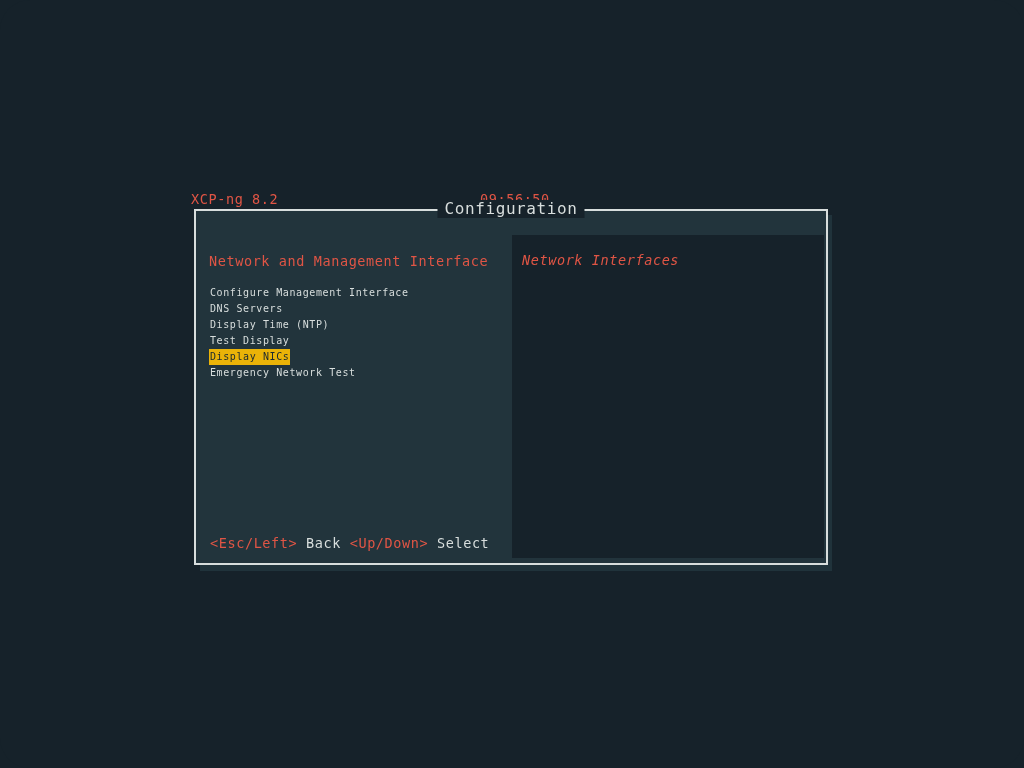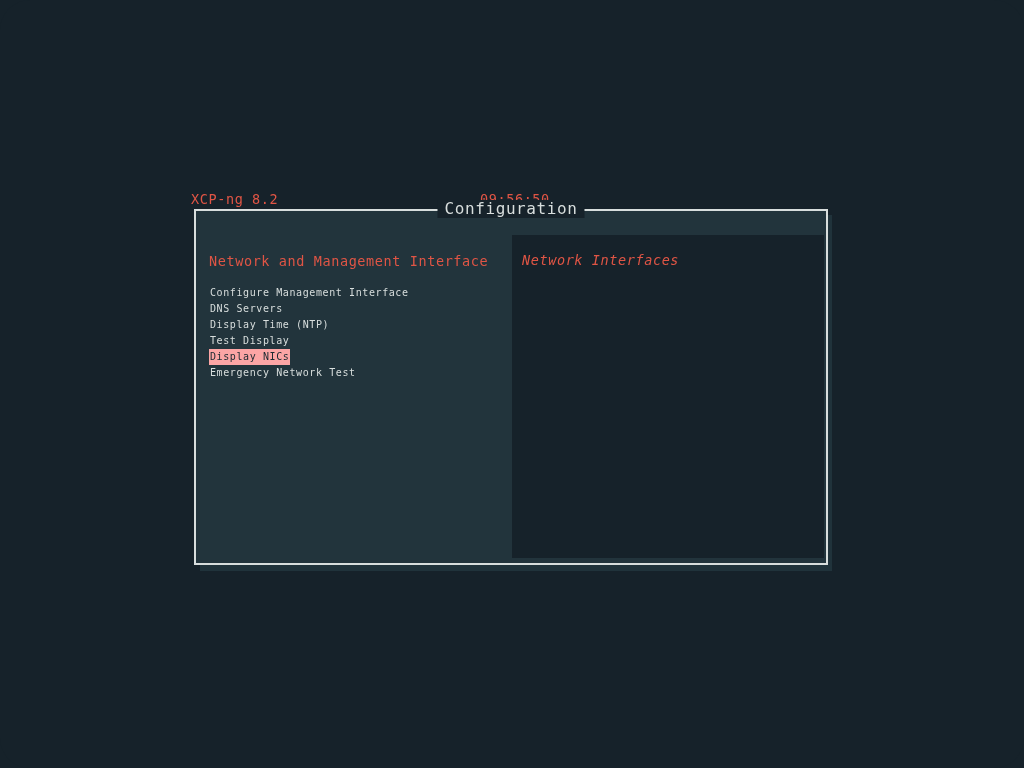--- a/index.html
+++ b/index.html
@@ -136,21 +136,21 @@
     line-height: 16px;
     letter-spacing: 0.6px;
     color: #d8dedd;
     white-space: pre;
     display: block;
     width: fit-content;
     padding: 0 1px;
     text-align: right;
   }
   .menu-item.selected {
-    background: #fca5a5;
+    background: #eab308;
     color: #1a2930;
   }
 
   .footer {
     position: absolute;
     left: 14px;
     bottom: 12px;
     font-size: 13.5px;
     line-height: 16px;
     letter-spacing: 0.6px;
@@ -201,20 +201,21 @@
 
         <div class="menu">
           <span class="menu-item">Configure Management Interface</span>
           <span class="menu-item">DNS Servers</span>
           <span class="menu-item">Display Time (NTP)</span>
           <span class="menu-item">Test Display</span>
           <span class="menu-item selected">Display NICs</span>
           <span class="menu-item">Emergency Network Test</span>
         </div>
 
+        <div class="footer"><span class="key">&lt;Esc/Left&gt;</span><span class="act"> </span><span class="act">Back</span><span class="act"> </span><span class="key">&lt;Up/Down&gt;</span><span class="act"> </span><span class="act">Select</span></div>
 
       </div>
 
       <div class="pane-right">
         <div class="pane-right-title">Network Interfaces</div>
       </div>
 
     </div>
   </div>
 

